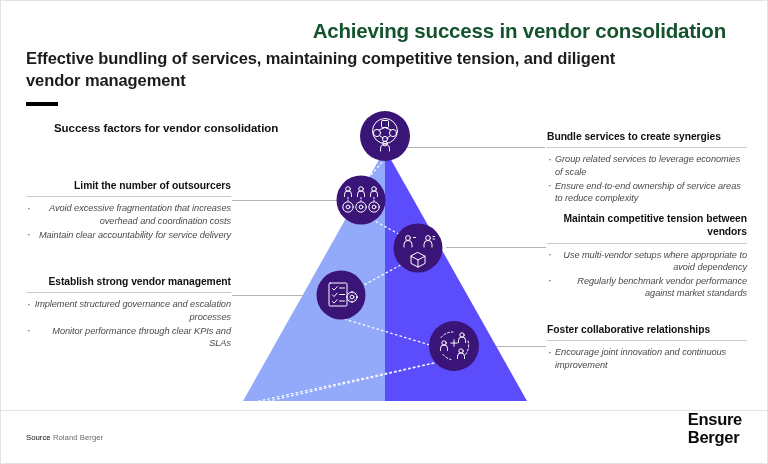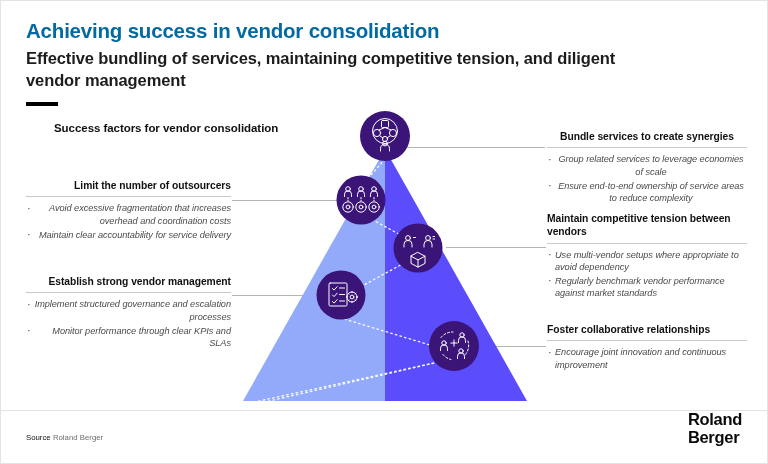--- a/index.html
+++ b/index.html
@@ -12,22 +12,22 @@
   #slide {
     position: relative;
     width: 768px; height: 464px;
     background: #ffffff;
     border: 1px solid #e3e3e3;
   }
 
   
   #header { position: absolute; left: 25px; top: 18px; width: 700px; }
   #title {
-    font-size: 20.5px; font-weight: bold; color: #0369a1;
-    letter-spacing: -0.2px; line-height: 1.18;
+    font-size: 20.5px; font-weight: bold; color: #14532d;
+    letter-spacing: -0.2px; line-height: 1.18; text-align: right;
   }
   #subtitle {
     margin-top: 5px;
     font-size: 16.5px; font-weight: 700; color: #1c1c1c;
     line-height: 1.30; letter-spacing: -0.1px;
     max-width: 600px;
   }
   #rule {
     position: absolute; left: 25px; top: 101px;
     width: 32px; height: 4px; background: #000000;
@@ -65,22 +65,22 @@
     content: "\00B7";
     position: absolute; left: 1px; top: -0.5px;
     color: #4a4a4a; font-size: 11px; line-height: 1.2;
   }
 
   .left  { width: 205px; text-align: right; }
   .right { width: 200px; text-align: left; }
 
   #b-limit   { left: 25px;  top: 178px; }
   #b-vendor  { left: 25px;  top: 274px; }
-  #b-bundle  { left: 546px; top: 129px; text-align: center; }
-  #b-tension { left: 546px; top: 211px; }
+  #b-bundle  { left: 546px; top: 129px; }
+  #b-tension { left: 546px; top: 211px; text-align: right; }
   #b-foster  { left: 546px; top: 322px; }
 
   
   .conn { position: absolute; height: 1px; background: #b4b4b4; }
 
   
   #pyramid { position: absolute; left: 230px; top: 110px; }
 
   
   #footer-rule {
@@ -254,17 +254,17 @@
       <li>Encourage joint innovation and continuous improvement</li>
     </ul>
   </div>
 
   <div id="footer-rule"></div>
   <div id="source">
     <b>Source</b>
     <span>Roland Berger</span>
   </div>
   <div id="logo">
-    <div>Roland</div>
+    <div>Ensure</div>
     <div>Berger</div>
   </div>
 
 </div>
 
 </body></html>

